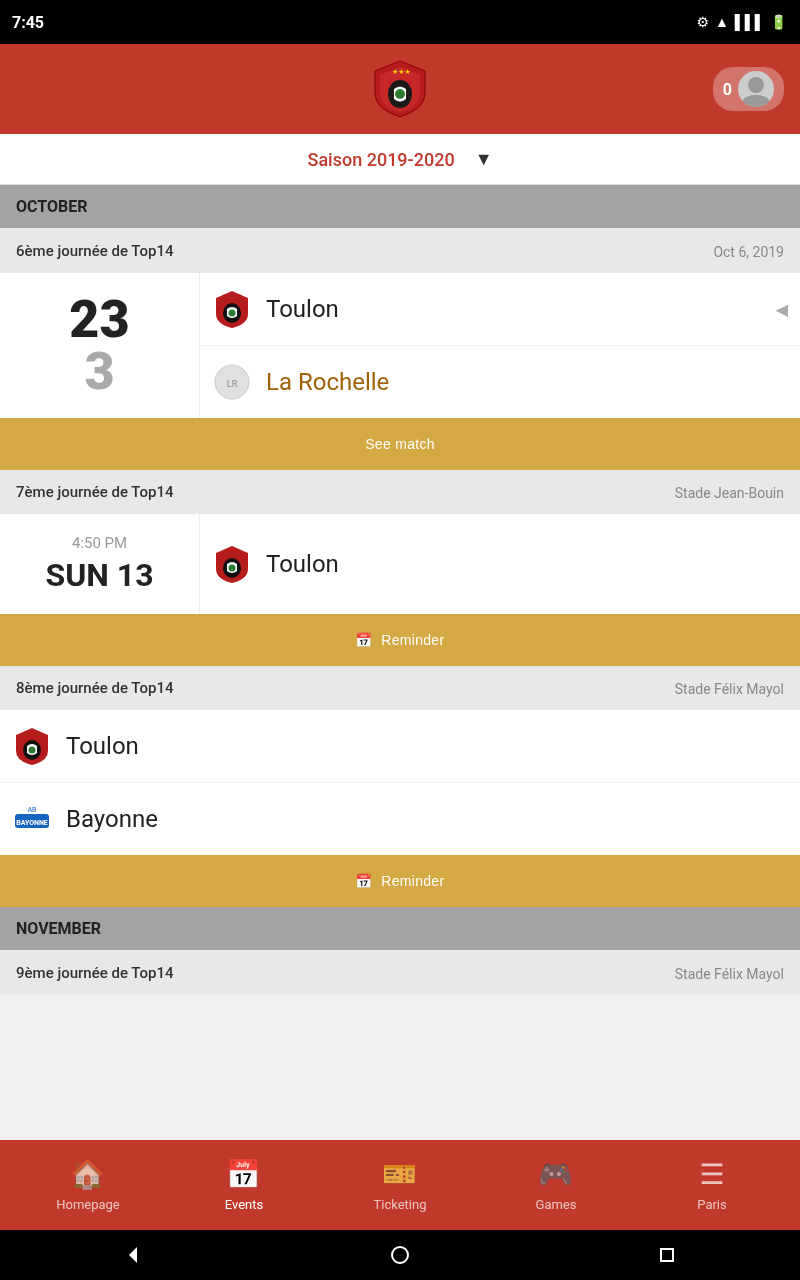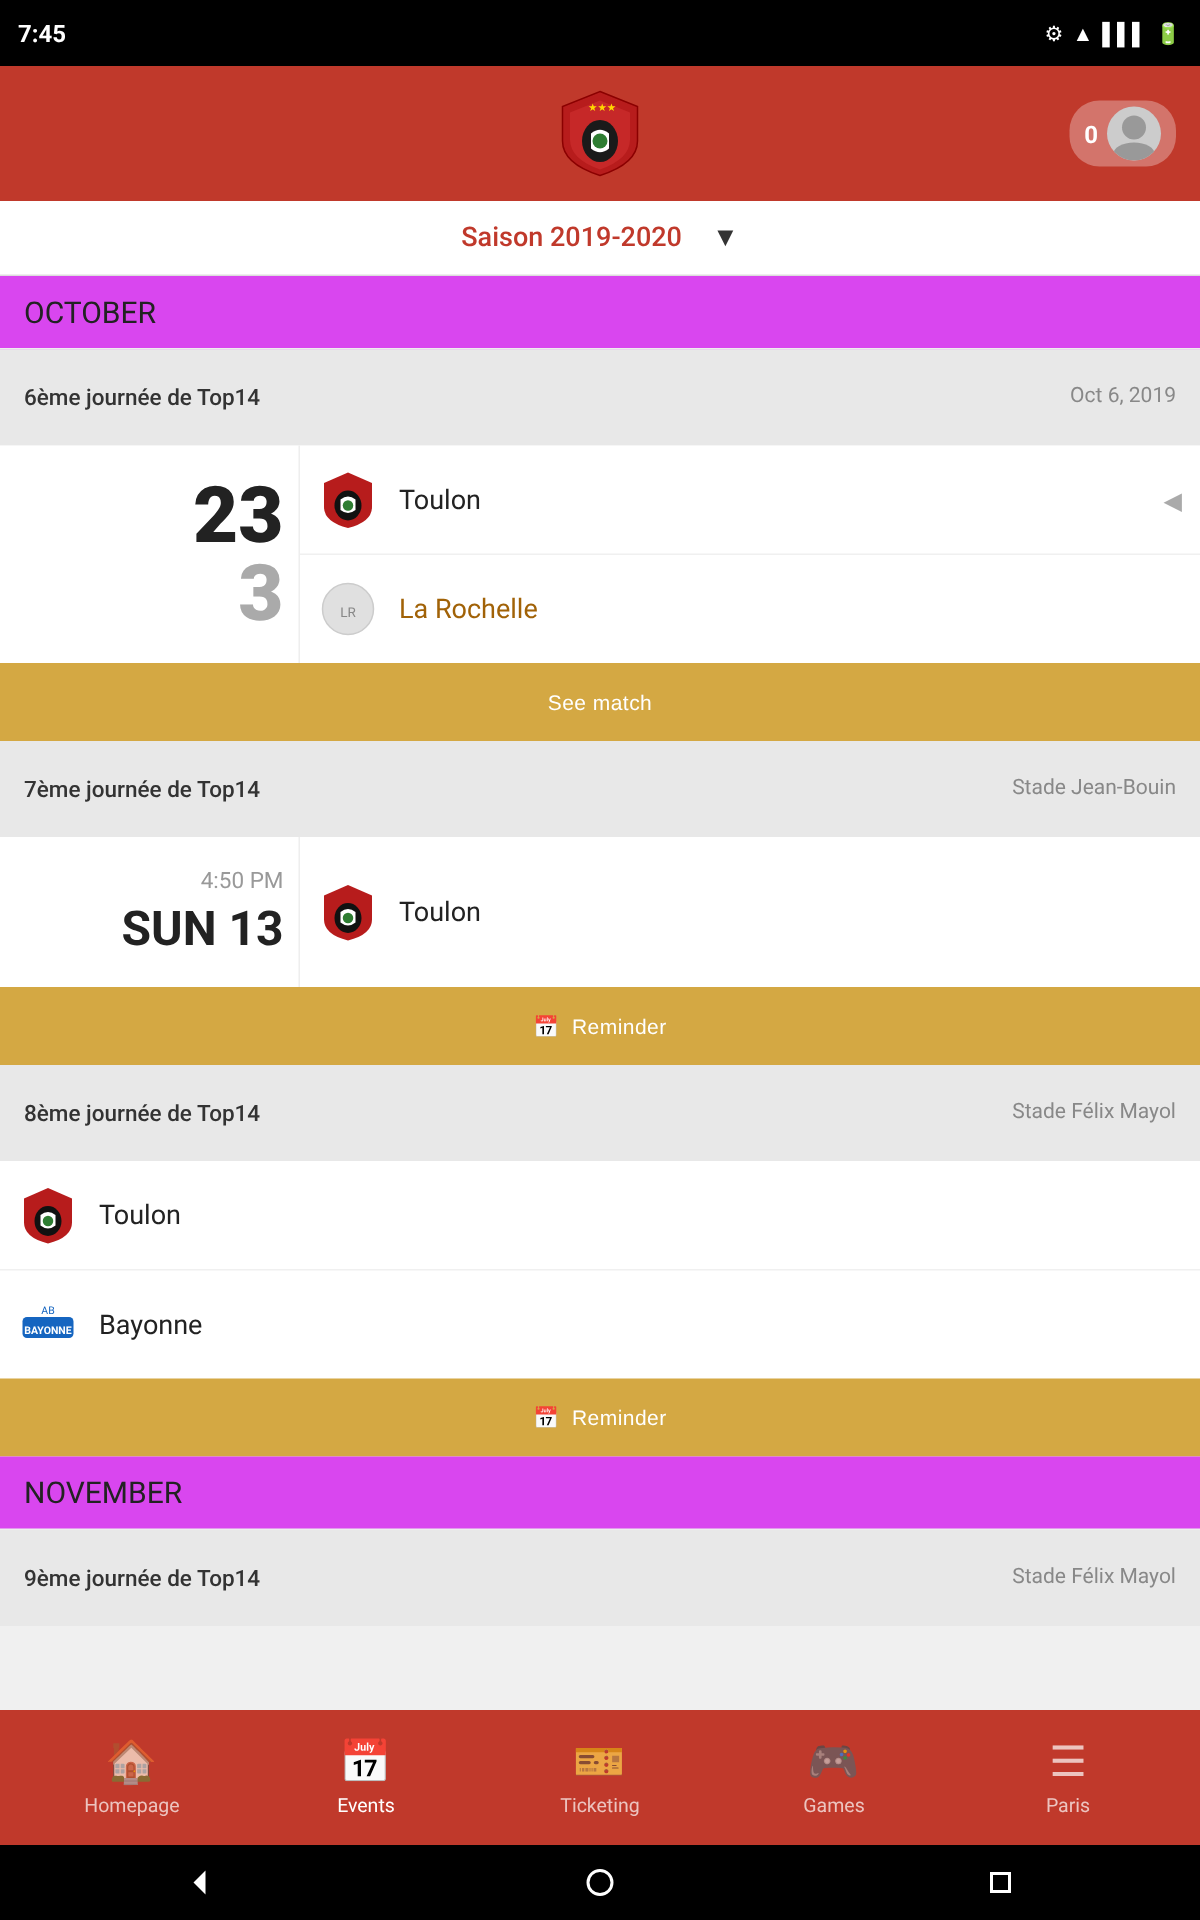--- a/index.html
+++ b/index.html
@@ -98,35 +98,35 @@
 
     
     .content {
       flex: 1;
       overflow-y: auto;
       background: #f0f0f0;
     }
 
     
     .month-header {
-      background: #d946ef;
+      background: #a3a3a3;
       padding: 12px 16px;
-      font-size: 20px;
-      font-weight: normal;
+      font-size: 16px;
+      font-weight: bold;
       color: #222;
       border-bottom: 1px solid #eee;
     }
 
     
     .match-day-header {
       background: #e8e8e8;
       display: flex;
       justify-content: space-between;
-      align-items: flex-start;
-      padding: 23px 16px;
+      align-items: flex-end;
+      padding: 13px 16px;
     }
     .match-day-label {
       font-size: 15px;
       color: #333;
       font-weight: 500;
     }
     .match-day-meta {
       font-size: 14px;
       color: #888;
     }
@@ -137,21 +137,21 @@
       margin: 0;
     }
     .match-teams {
       display: flex;
       flex-direction: row;
     }
     .match-score-col {
       width: 200px;
       display: flex;
       flex-direction: column;
-      align-items: flex-end;
+      align-items: center;
       justify-content: center;
       padding: 20px 10px;
       border-right: 1px solid #eee;
     }
     .score-value {
       font-size: 52px;
       font-weight: 900;
       color: #222;
       line-height: 1;
     }
@@ -178,21 +178,21 @@
       display: flex;
       align-items: center;
       padding: 16px 12px;
       border-bottom: 1px solid #f0f0f0;
       gap: 14px;
     }
     .team-row:last-child {
       border-bottom: none;
     }
     .team-name {
-      font-size: 18px;
+      font-size: 24px;
       color: #222;
       font-weight: 400;
     }
     .team-name.secondary {
       color: #a16207;
     }
 
     
     .action-btn {
       width: 100%;

